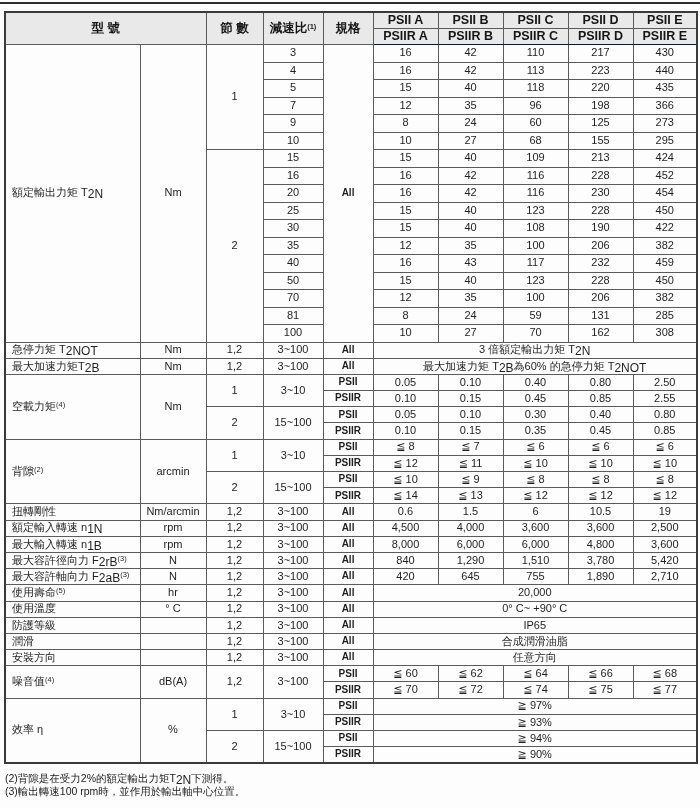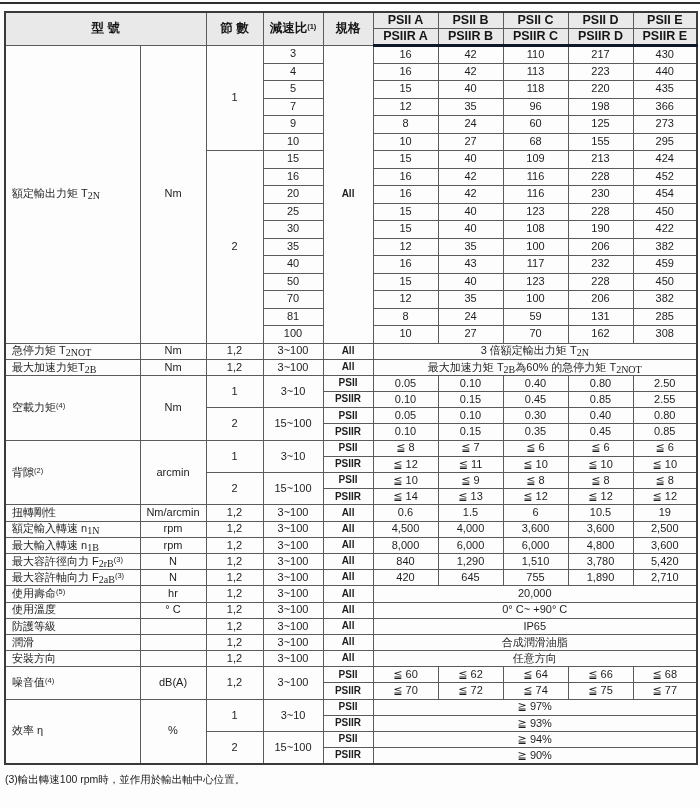--- a/index.html
+++ b/index.html
@@ -14,27 +14,27 @@
     width:692px;margin:7px 12px 0 4px;
     border:2px solid #3a3a3a;
   }
   td,th{
     border:1px solid #5b5b5b;
     font-size:11px;line-height:1.05;
     text-align:center;vertical-align:middle;
     padding:0;overflow:hidden;white-space:nowrap;
   }
   th{background:#e9e9e9;font-weight:bold;font-size:12.5px;height:15px;color:#161616;}
-  tr.h2 th{border-bottom:3px solid #0f172a;}
+  tr.h2 th{border-bottom:1px solid #0f172a;}
   tr.t2n{height:17.5px;}
   tr.std{height:16.2px;}
   td.lbl{text-align:left;padding-left:6px;font-size:11px;}
   td.spec{font-weight:bold;font-size:10px;}
   td.span5{font-size:11px;}
-  sub{font-size:10px;vertical-align:-2px;line-height:0;font-family:Liberation Serif, serif;}
+  sub{font-size:12px;vertical-align:-2px;line-height:0;}
   sup{font-size:7.5px;vertical-align:3px;line-height:0;}
   .footnotes{margin:8px 0 0 5px;font-size:10.5px;line-height:13.6px;color:#222;}
   .fn{white-space:nowrap;}
 </style>
 </head>
 <body>
 
 <div class="topline"></div>
 
 <table class="spec">
@@ -460,15 +460,16 @@
     <td class="span5" colspan="5">≧ 94%</td>
   </tr>
   <tr class="std">
     <td class="spec">PSIIR</td>
     <td class="span5" colspan="5">≧ 90%</td>
   </tr>
 </tbody>
   </table>
 
 <div class="footnotes">
+  <div class="fn"><span>(2)背隙是在受力2%的額定輸出力矩T</span><sub>2N</sub><span>下測得。</span></div>
   <div class="fn">(3)輸出轉速100 rpm時，並作用於輸出軸中心位置。</div>
 
 </div>
 
 </body></html>

